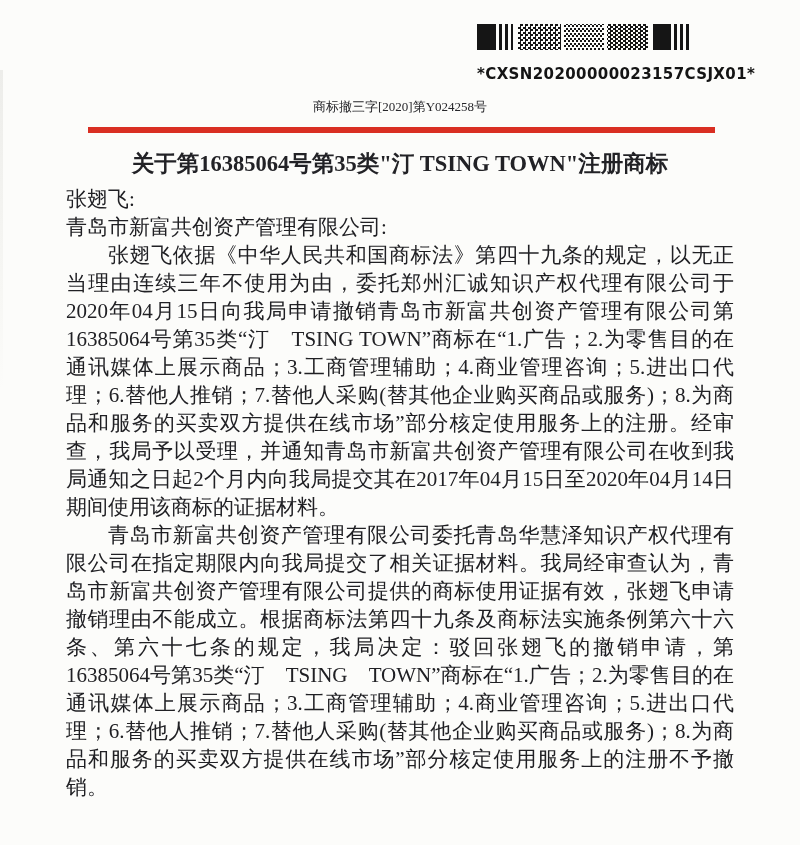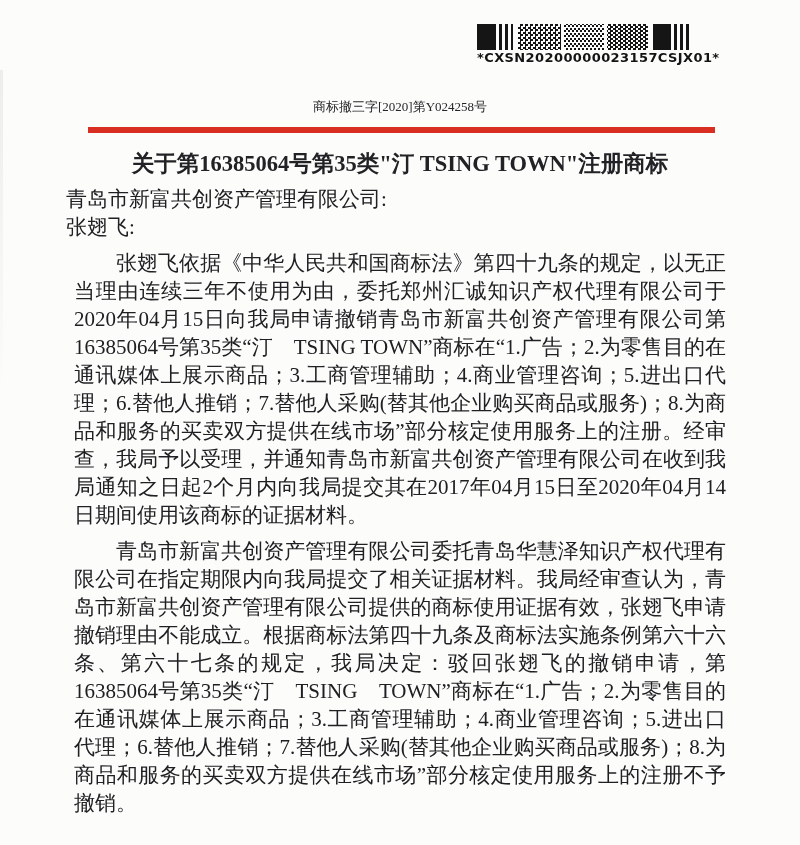--- a/index.html
+++ b/index.html
@@ -51,23 +51,23 @@
   }
   .seg.noise-b {
     width: 40px;
     background: repeating-conic-gradient(#141414 0% 25%, transparent 0% 50%) 2px 1px / 4px 5px;
   }
   .seg.noise-c {
     width: 42px;
     background: repeating-conic-gradient(#141414 0% 25%, transparent 0% 50%) 1px 2px / 5px 4px;
   }
   .barcode-text {
-    margin-top: 0;
+    margin-top: 15px;
     font-family: "DejaVu Sans", "Liberation Sans", sans-serif;
-    font-size: 13px;
+    font-size: 15px;
     font-weight: 700;
     letter-spacing: 0.4px;
     color: #141414;
     white-space: nowrap;
   }
 
   
   .org-title {
     margin: 0;
     text-align: center;
@@ -104,21 +104,21 @@
   
   .body {
     padding: 7px 66px 0 66px;
     font-size: 21px;
     line-height: 28px;
     text-align: justify;
     color: #202024;
   }
   .recipient { white-space: nowrap; }
   .para {
-    margin: 8px;
+    margin: 0;
     text-indent: 2em;
     text-align: justify;
   }
 </style>
 </head>
 <body>
 
 <div class="page">
 
   <div class="barcode-wrap">
@@ -143,20 +143,20 @@
 
   <div class="doc-number">商标撤三字[2020]第Y024258号</div>
 
   <div class="red-rule"></div>
 
   <h2 class="doc-title">
     <span>关于第16385064号第35类"汀 TSING TOWN"注册商标</span><br>
   </h2>
 
   <div class="body">
+    <div class="recipient">张翅飞:</div>
     <div class="recipient">青岛市新富共创资产管理有限公司:</div>
-    <div class="recipient">张翅飞:</div>
     <p class="para">张翅飞依据《中华人民共和国商标法》第四十九条的规定，以无正当理由连续三年不使用为由，委托郑州汇诚知识产权代理有限公司于2020年04月15日向我局申请撤销青岛市新富共创资产管理有限公司第16385064号第35类“汀　TSING TOWN”商标在“1.广告；2.为零售目的在通讯媒体上展示商品；3.工商管理辅助；4.商业管理咨询；5.进出口代理；6.替他人推销；7.替他人采购(替其他企业购买商品或服务)；8.为商品和服务的买卖双方提供在线市场”部分核定使用服务上的注册。经审查，我局予以受理，并通知青岛市新富共创资产管理有限公司在收到我局通知之日起2个月内向我局提交其在2017年04月15日至2020年04月14日期间使用该商标的证据材料。</p>
     <p class="para">青岛市新富共创资产管理有限公司委托青岛华慧泽知识产权代理有限公司在指定期限内向我局提交了相关证据材料。我局经审查认为，青岛市新富共创资产管理有限公司提供的商标使用证据有效，张翅飞申请撤销理由不能成立。根据商标法第四十九条及商标法实施条例第六十六条、第六十七条的规定，我局决定：驳回张翅飞的撤销申请，第16385064号第35类“汀　TSING　TOWN”商标在“1.广告；2.为零售目的在通讯媒体上展示商品；3.工商管理辅助；4.商业管理咨询；5.进出口代理；6.替他人推销；7.替他人采购(替其他企业购买商品或服务)；8.为商品和服务的买卖双方提供在线市场”部分核定使用服务上的注册不予撤销。</p>
 
   </div>
 
 </div>
 
 </body></html>

